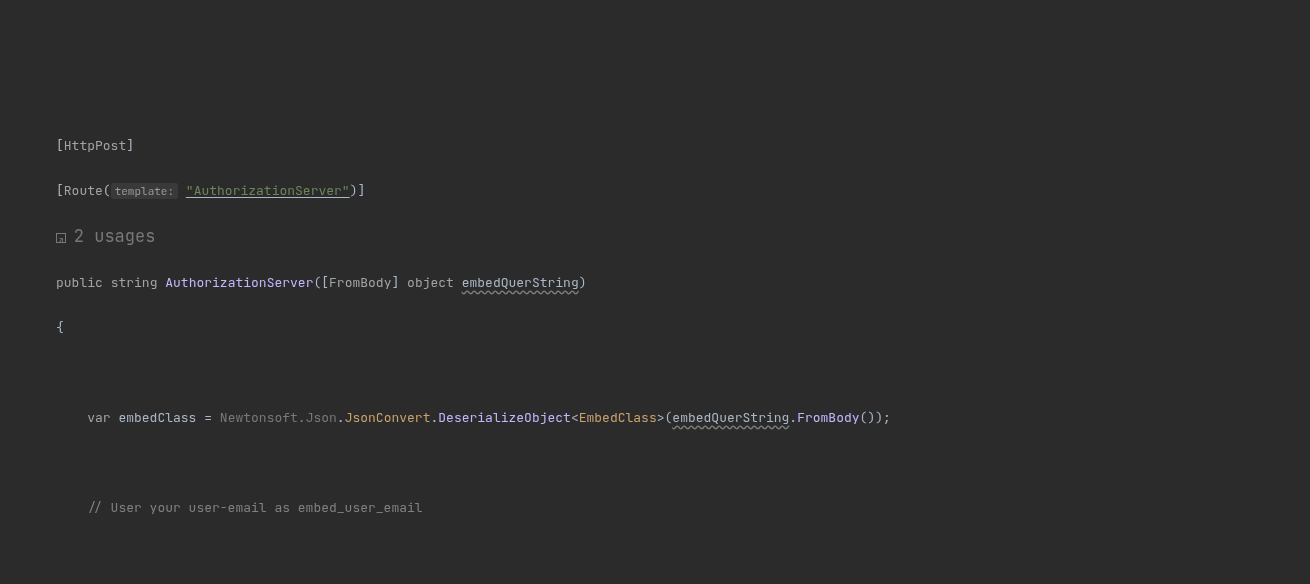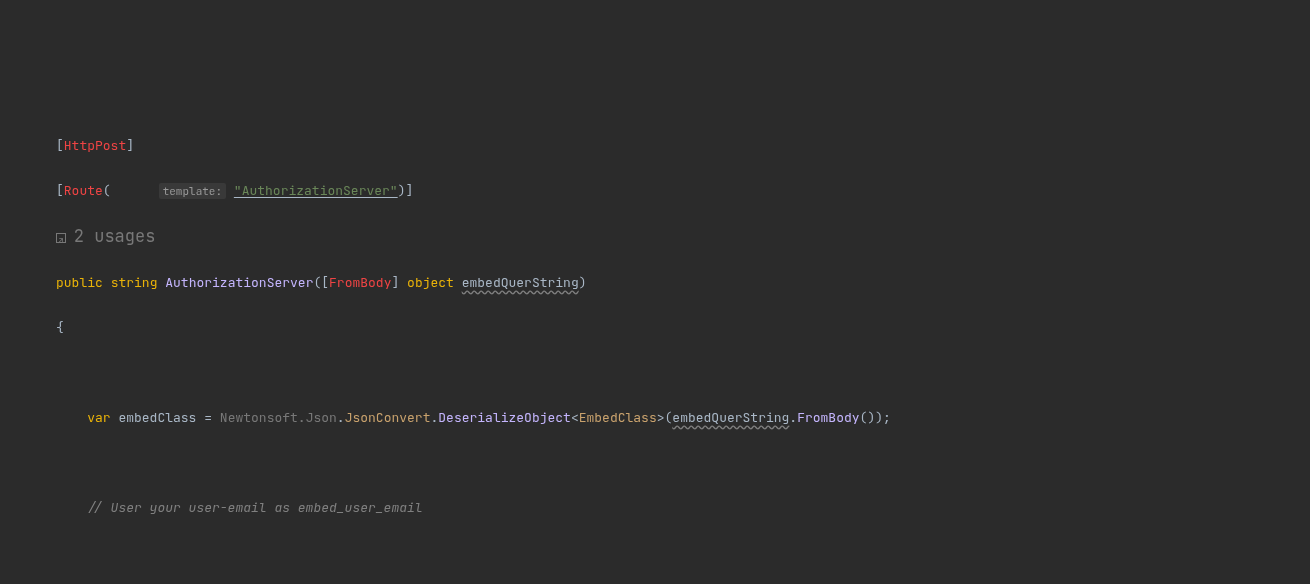--- a/index.html
+++ b/index.html
@@ -9,27 +9,27 @@
     font-size:13px;
     line-height:22.5px;
     color:#a9b7c6;
     width:1310px;
     height:584px;
     overflow:hidden;
     padding-top:22px;
     padding-left:56px;
     white-space:pre;
   }
-  .kw{color:#eab308;margin-top:48px;}
-  .attr{color:#ef4444;}
+  .kw{color:#a3a3a3;margin-top:48px;}
+  .attr{color:#a3a3a3;}
   .type{color:#c9a26d;margin-top:44px;}
   .str{color:#6a8759;}
   .hint{color:#787878;font-style:normal;text-align:center;}
-  .hintbox{background:#393939;color:#999;padding:1px 4px;border-radius:2px;font-size:11px;margin-left:48px;}
-  .comment{color:#808080;font-style:italic;}
+  .hintbox{background:#393939;color:#999;padding:1px 4px;border-radius:2px;font-size:11px;}
+  .comment{color:#808080;}
   .method{color:#c4b5fd;}
   .purple{color:#9876aa;}
   .warn{text-decoration:underline;text-decoration-color:#808080;text-decoration-style:wavy;text-underline-offset:3px;text-align:center;}
   .usages{color:#787878;font-size:17px;}
   .usageicon{display:inline-block;width:10px;height:10px;border:1px solid #787878;position:relative;top:1px;}
   .usageicon::after{content:"↗";position:absolute;top:-4px;left:1px;font-size:9px;color:#787878;}
   .udot{text-decoration:underline dotted;text-decoration-color:#787878;text-underline-offset:2px;}
   .uline{text-decoration:underline;text-decoration-color:#a9b7c6;text-underline-offset:2px;}
 </style>
 </head>

